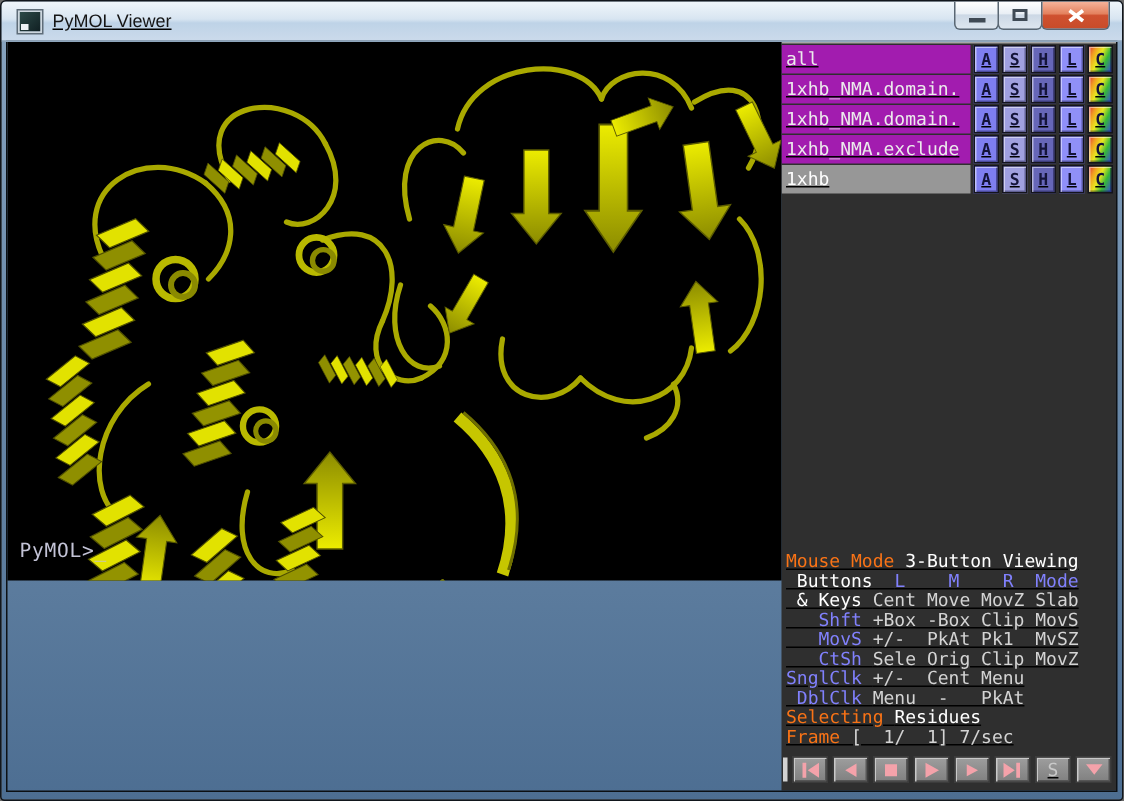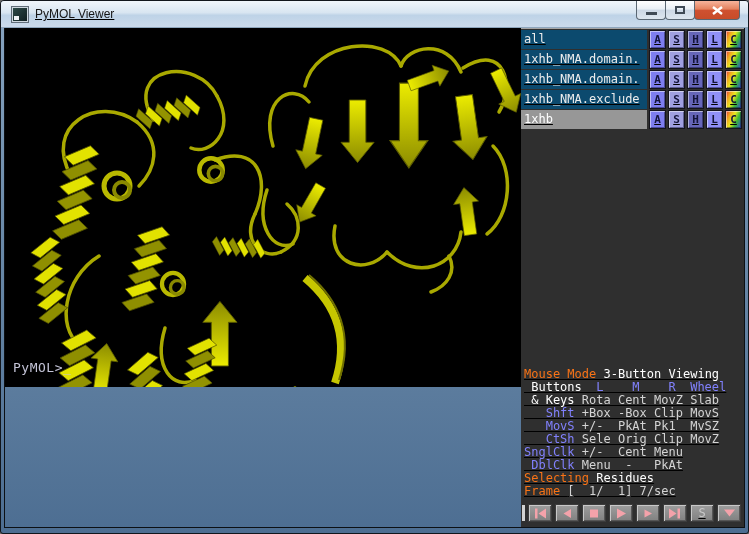--- a/index.html
+++ b/index.html
@@ -47,21 +47,21 @@
     position:absolute;left:8px;bottom:12px;
     font:13px "DejaVu Sans Mono",monospace;color:#c3c3d6;letter-spacing:0.5px;
   }
 
   
   .panel{width:223px;height:499px;background:#2f2f2f;display:flex;flex-direction:column;flex:none;}
 
   .objlist{border-top:1px solid #a6a6a6;padding-top:1px;}
   .row{display:flex;height:19px;margin-bottom:1px;align-items:stretch;}
   .row .label{
-    flex:1;background:#0c4a6e;color:#ececec;
+    flex:1;background:#a21caf;color:#ececec;
     font:12px/19px "DejaVu Sans Mono",monospace;
     padding-left:3px;white-space:nowrap;overflow:hidden;
   }
   .row.selected .label{background:#979797;color:#ffffff;}
   .btn{
     width:17px;margin-left:2px;flex:none;
     font:bold 11px "DejaVu Sans Mono",monospace;color:#14143a;
     display:flex;align-items:center;justify-content:center;
     border:1px solid #14141c;
     box-shadow:inset 1px 1px 0 rgba(255,255,255,.5), inset -1px -1px 0 rgba(0,0,30,.4);
@@ -265,22 +265,22 @@
             <span class="btn btn-h">H</span>
             <span class="btn btn-l">L</span>
             <span class="btn btn-c">C</span>
           </div>
         </div>
 
       <div class="spacer"></div>
 
       <div class="mouse">
           <div class="mline"><span class="green">Mouse Mode </span><span class="red">3-Button Viewing</span></div>
-          <div class="mline"><span class="red"> Buttons  </span><span class="blue">L    M    R  Wheel</span></div>
-          <div class="mline"><span class="red"> &amp; Keys </span><span class="gray">Rota Cent MovZ Slab</span></div>
+          <div class="mline"><span class="red"> Buttons  </span><span class="blue">L    M    R  Mode</span></div>
+          <div class="mline"><span class="red"> &amp; Keys </span><span class="gray">Cent Move MovZ Slab</span></div>
           <div class="mline"><span class="blue">   Shft </span><span class="gray">+Box -Box Clip MovS</span></div>
           <div class="mline"><span class="blue">   MovS </span><span class="gray">+/-  PkAt Pk1  MvSZ</span></div>
           <div class="mline"><span class="blue">   CtSh </span><span class="gray">Sele Orig Clip MovZ</span></div>
           <div class="mline"><span class="blue">SnglClk </span><span class="gray">+/-  Cent Menu</span></div>
           <div class="mline"><span class="blue"> DblClk </span><span class="gray">Menu  -   PkAt</span></div>
           <div class="mline"><span class="green">Selecting </span><span class="red">Residues</span></div>
           <div class="mline"><span class="green">Frame </span><span class="gray">[  1/  1] 7/sec</span></div>
         </div>
 
       <div class="transport">

